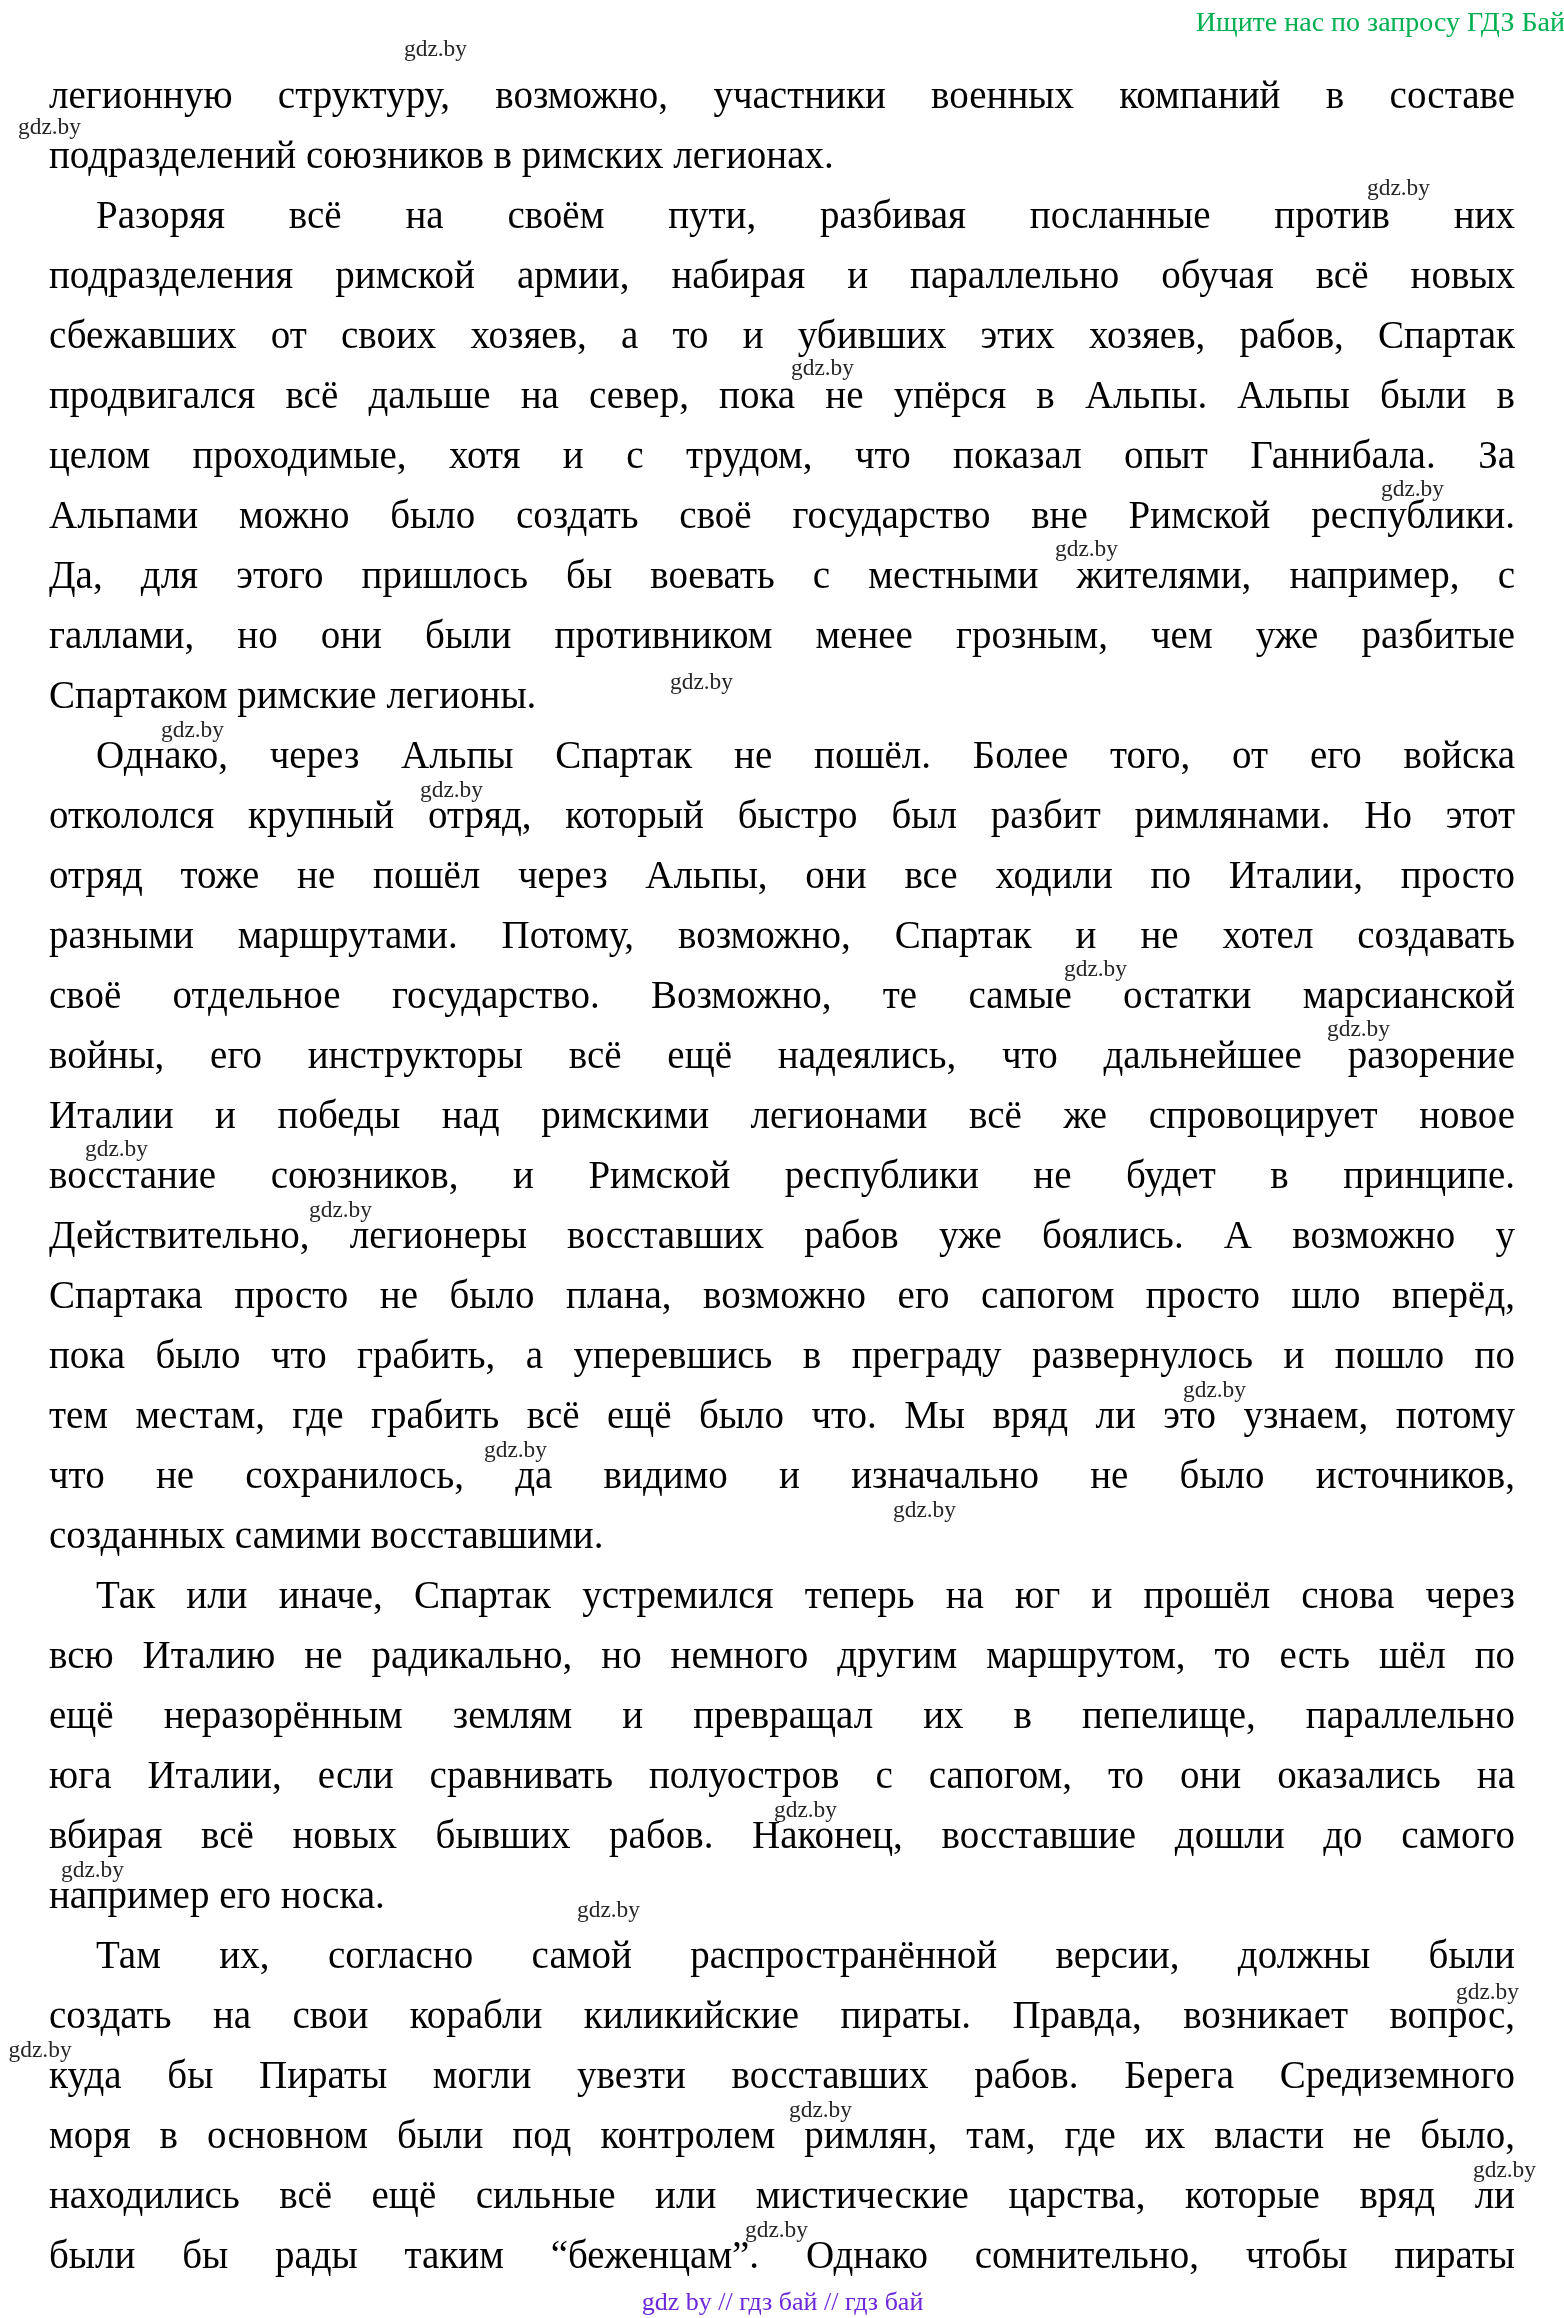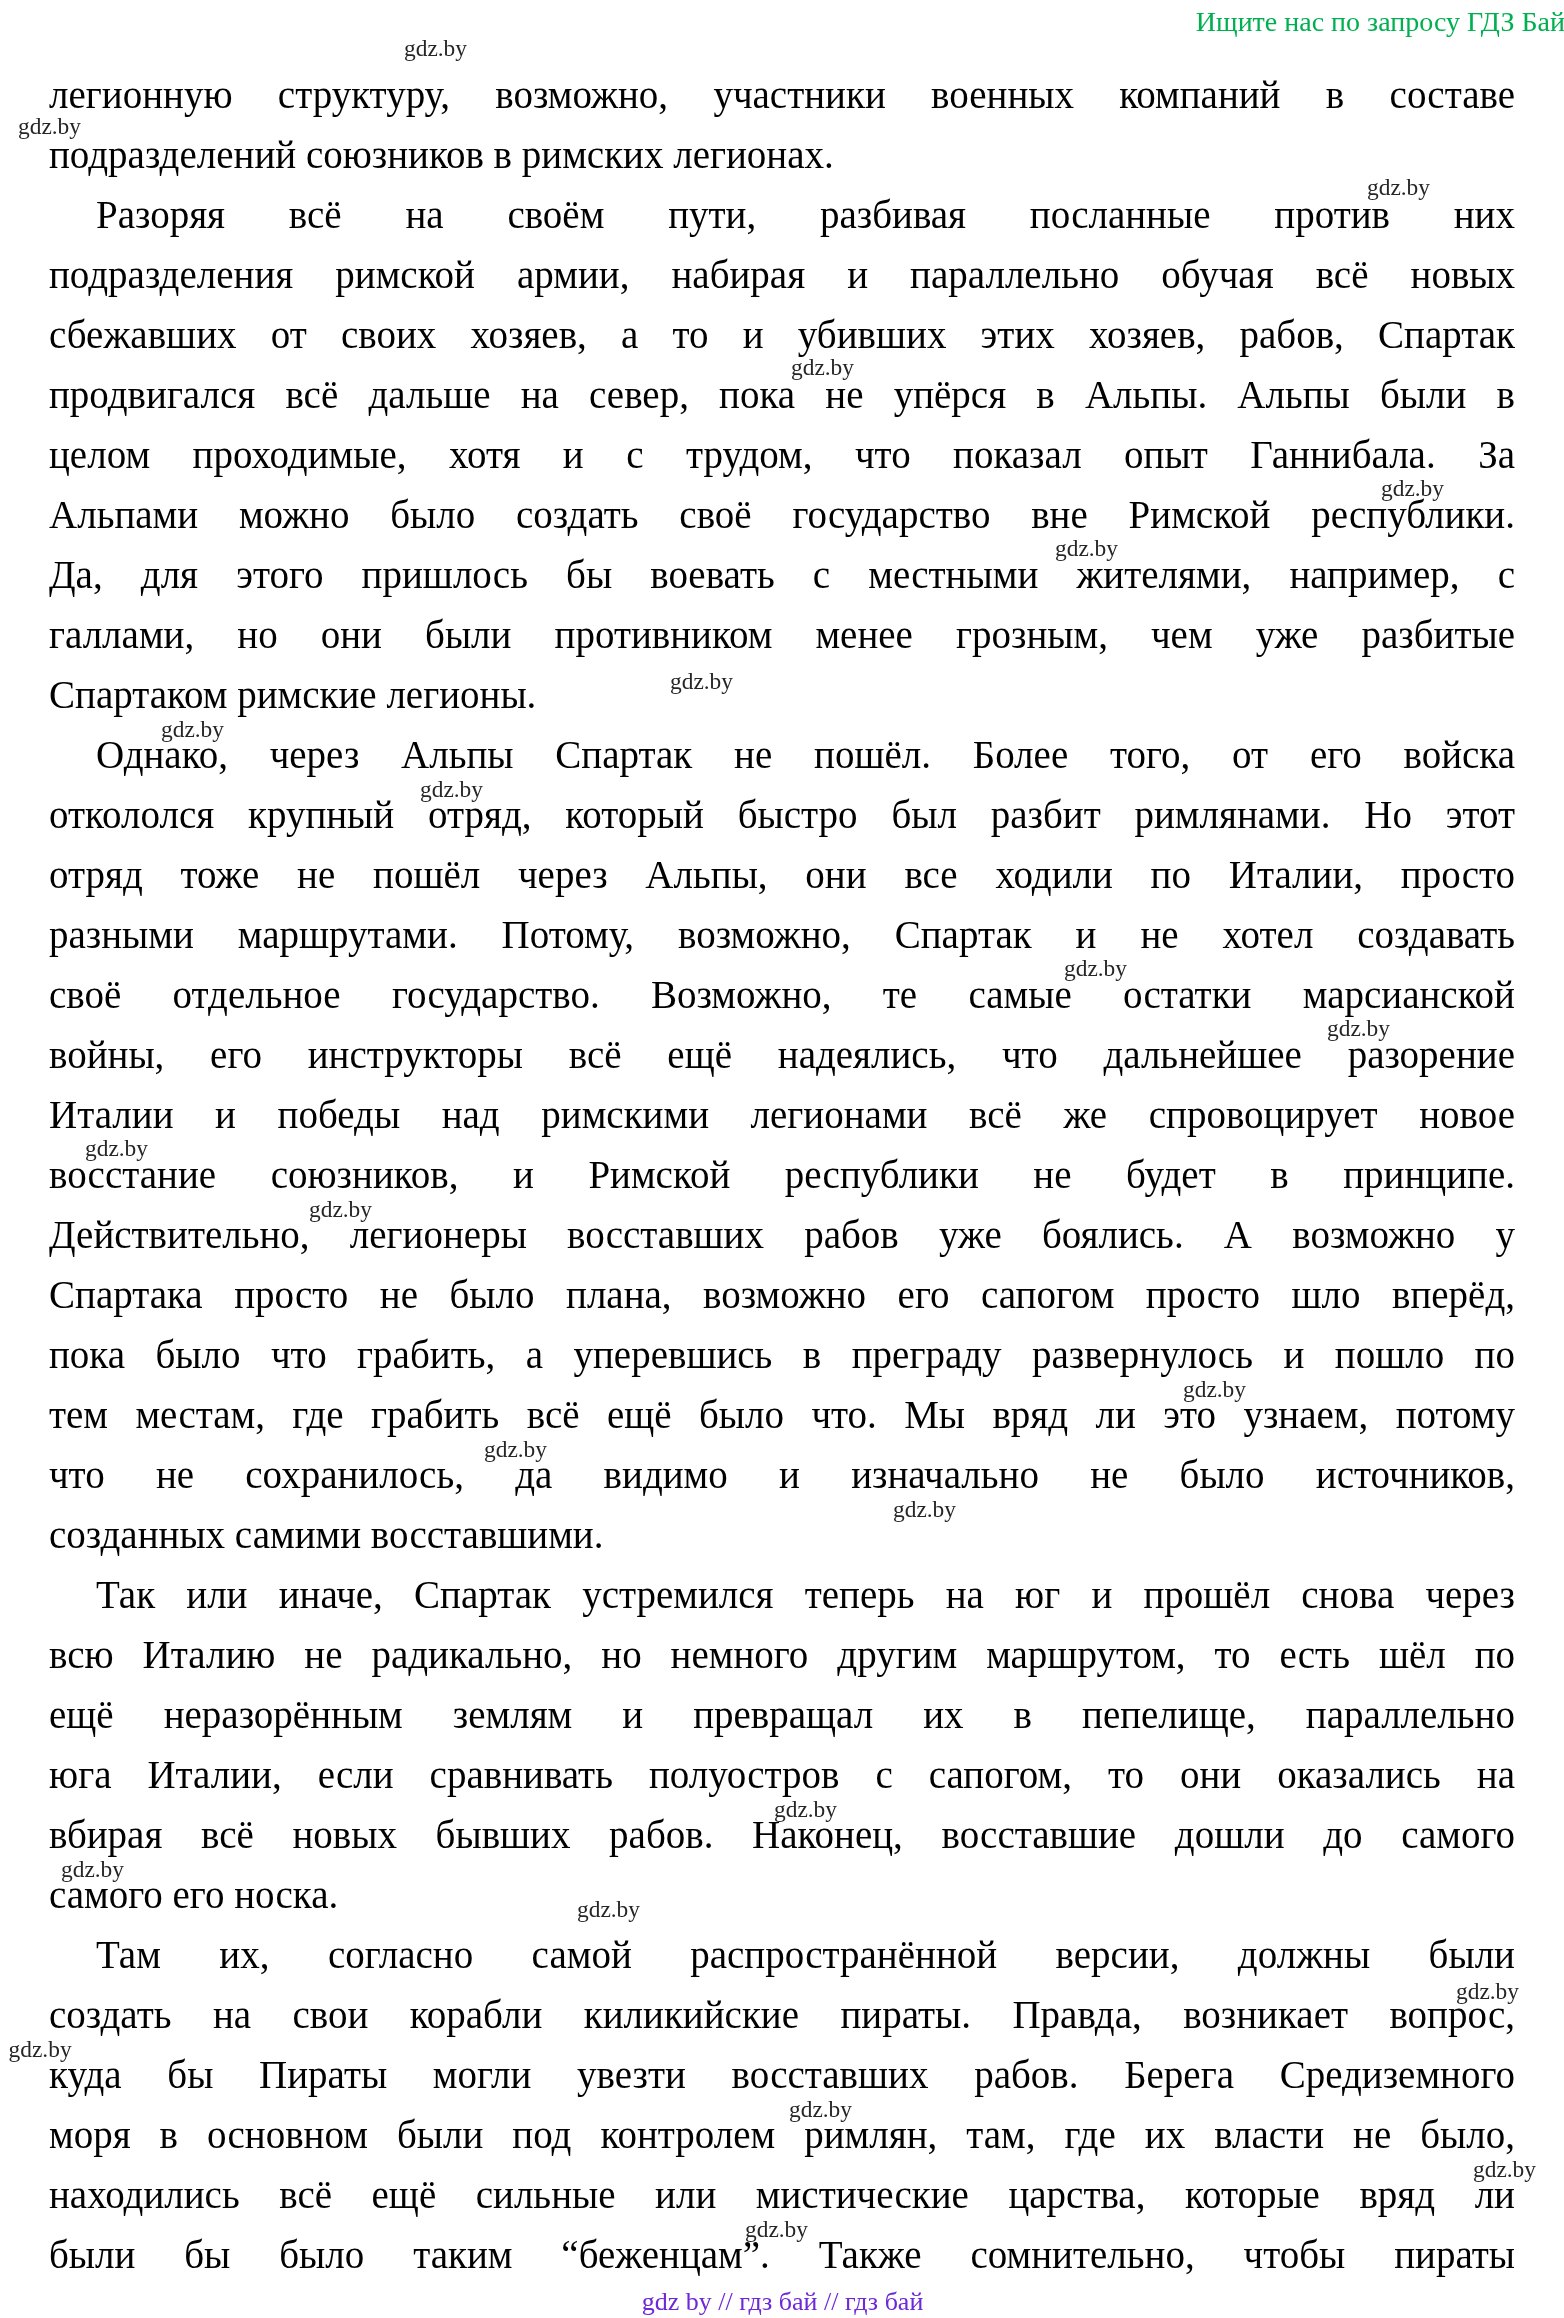--- a/index.html
+++ b/index.html
@@ -105,29 +105,29 @@
         <div class="line">тем местам, где грабить всё ещё было что. Мы вряд ли это узнаем, потому</div>
         <div class="line">что не сохранилось, да видимо и изначально не было источников,</div>
         <div class="line para-end">созданных самими восставшими.</div>
       </div>
       <div class="para">
         <div class="line first">Так или иначе, Спартак устремился теперь на юг и прошёл снова через</div>
         <div class="line">всю Италию не радикально, но немного другим маршрутом, то есть шёл по</div>
         <div class="line">ещё неразорённым землям и превращал их в пепелище, параллельно</div>
         <div class="line">юга Италии, если сравнивать полуостров с сапогом, то они оказались на</div>
         <div class="line">вбирая всё новых бывших рабов. Наконец, восставшие дошли до самого</div>
-        <div class="line para-end">самого его носка.</div>
+        <div class="line para-end">например его носка.</div>
       </div>
       <div class="para">
         <div class="line first">Там их, согласно самой распространённой версии, должны были</div>
         <div class="line">создать на свои корабли киликийские пираты. Правда, возникает вопрос,</div>
         <div class="line">куда бы Пираты могли увезти восставших рабов. Берега Средиземного</div>
         <div class="line">моря в основном были под контролем римлян, там, где их власти не было,</div>
         <div class="line">находились всё ещё сильные или мистические царства, которые вряд ли</div>
-        <div class="line">были бы было таким “беженцам”. Также сомнительно, чтобы пираты</div>
+        <div class="line">были бы рады таким “беженцам”. Однако сомнительно, чтобы пираты</div>
       </div>
     </div>
 
   <div class="wm-layer" id="wm-layer">
       <span class="wm" style="left: 404px; top: 37px; color: rgb(38, 38, 38);">gdz.by</span>
       <span class="wm" style="left: 18px; top: 115px; color: rgb(38, 38, 38);">gdz.by</span>
       <span class="wm" style="left: 1367px; top: 176px; color: rgb(38, 38, 38);">gdz.by</span>
       <span class="wm" style="left: 791px; top: 356px; color: rgb(38, 38, 38);">gdz.by</span>
       <span class="wm" style="left: 1381px; top: 477px; color: rgb(38, 38, 38);">gdz.by</span>
       <span class="wm" style="left: 1055px; top: 537px; color: rgb(38, 38, 38);">gdz.by</span>

